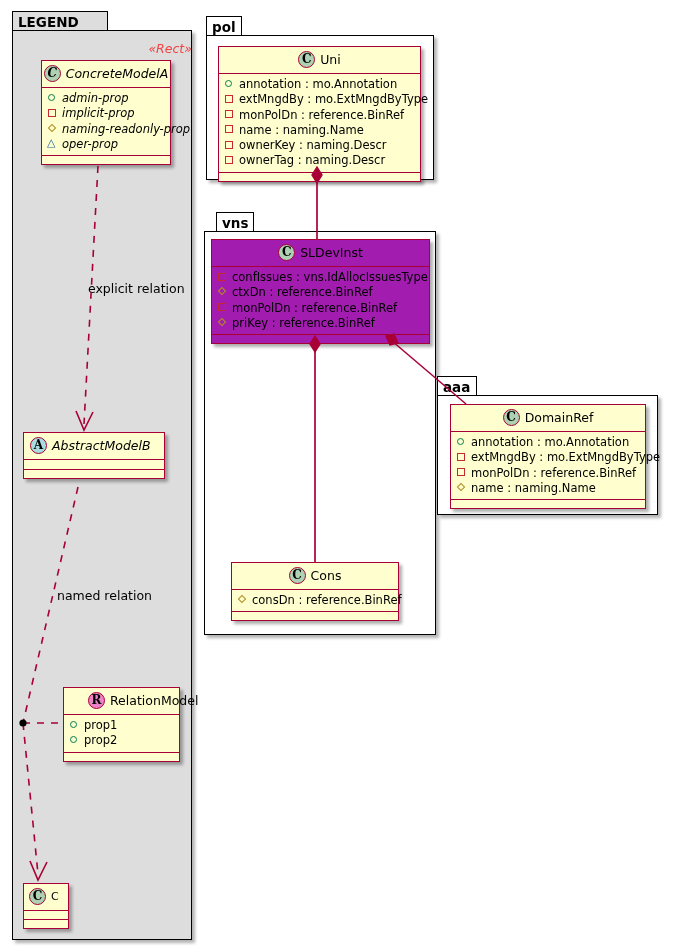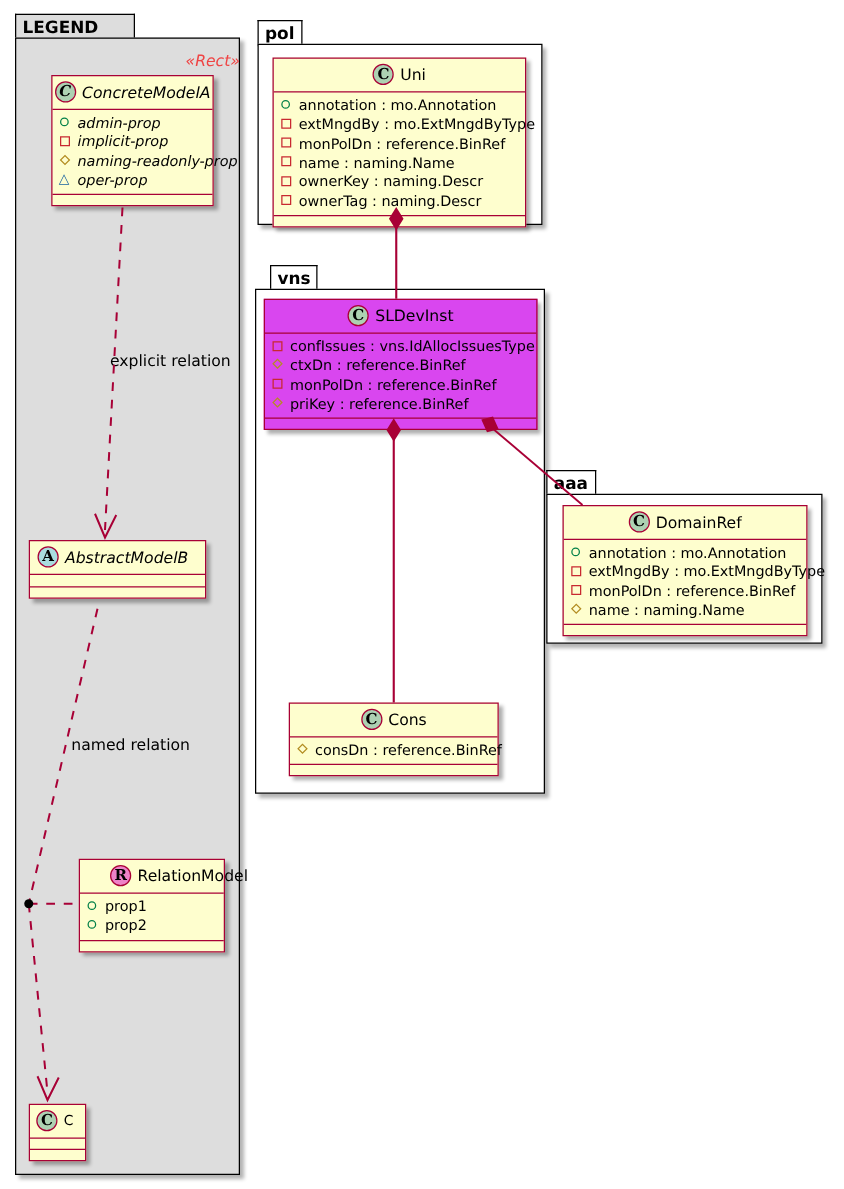--- a/index.html
+++ b/index.html
@@ -46,21 +46,21 @@
   }
 
   
   .cls {
     position: absolute;
     box-sizing: border-box;
     background: #FEFECE;
     border: 1.5px solid #A80036;
     box-shadow: 3px 3px 3px rgba(0,0,0,0.32);
   }
-  .cls.hl { background: #d946ef; }
+  .cls.hl { background: #a21caf; }
   .cls .hdr {
     position: relative;
     text-align: center;
     color: #000000;
     font-size: 12.5px;
     padding: 4px 0 5px 0;
     white-space: nowrap;
   }
   .cls .hdr .cname { display: inline-block; vertical-align: middle; }
   .cls .hdr .cname.ital { font-style: italic; }

